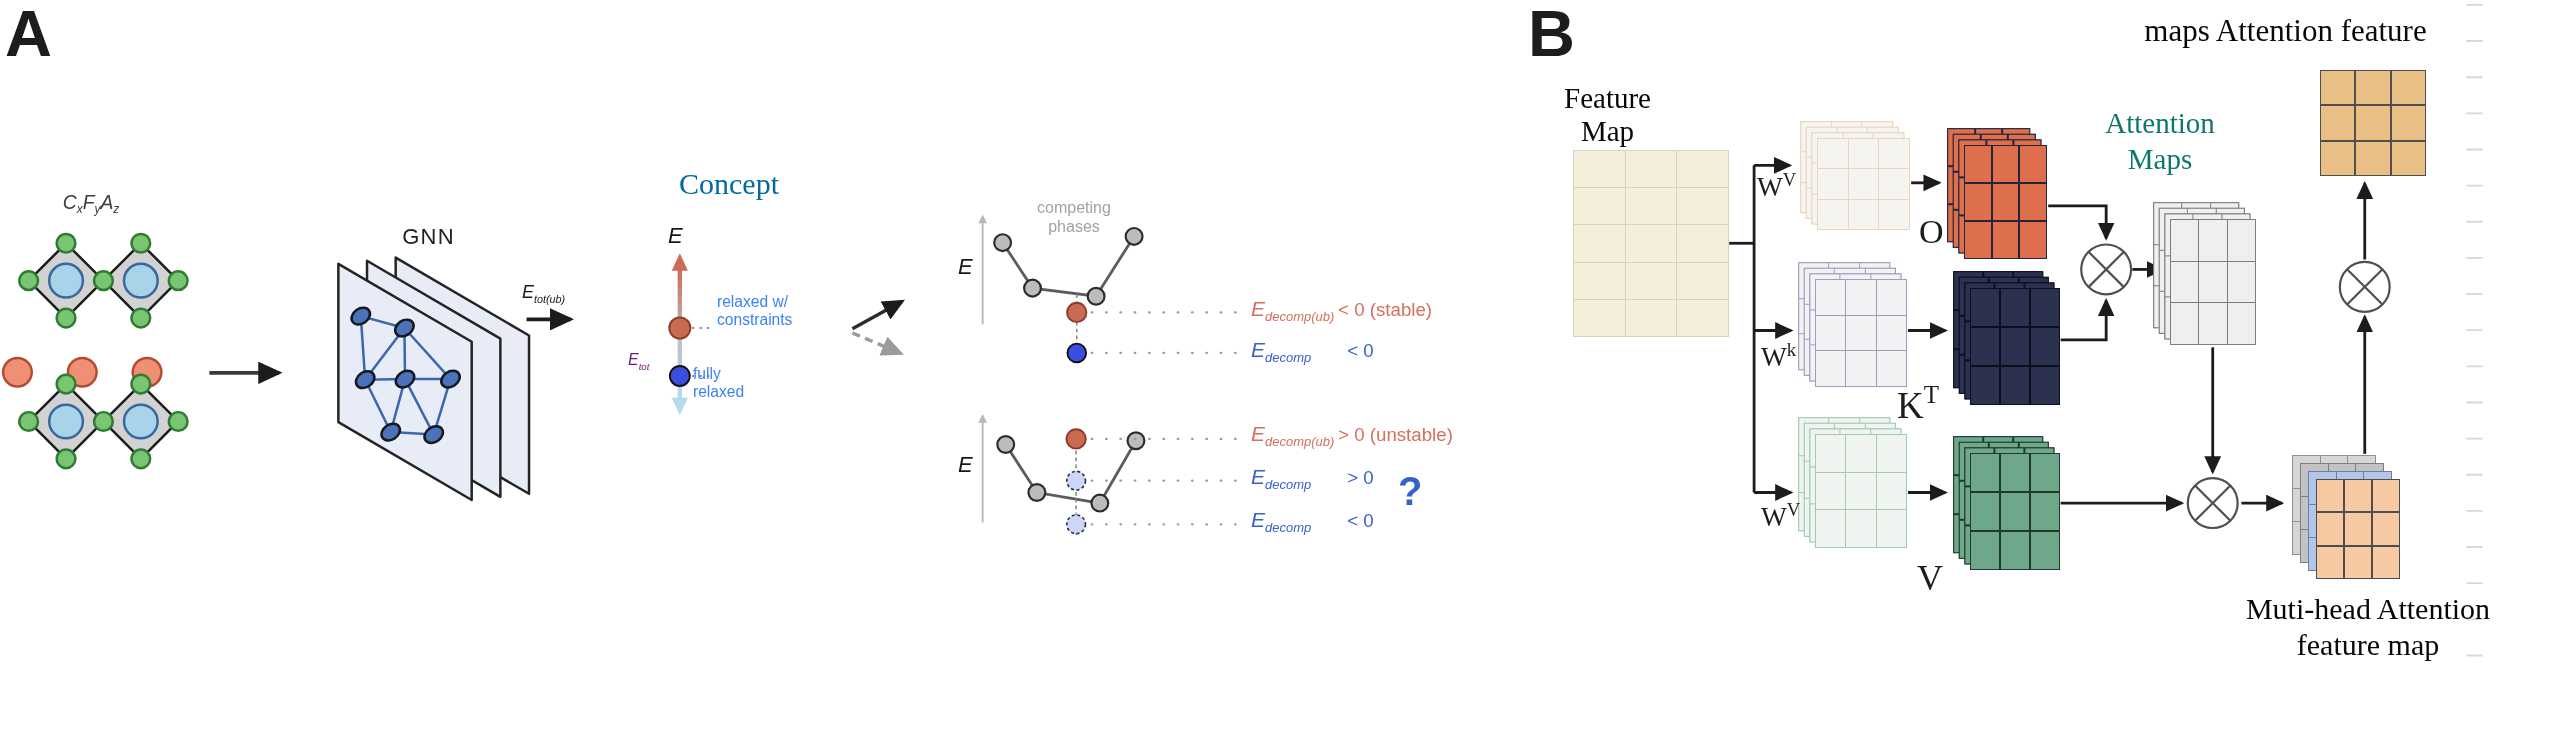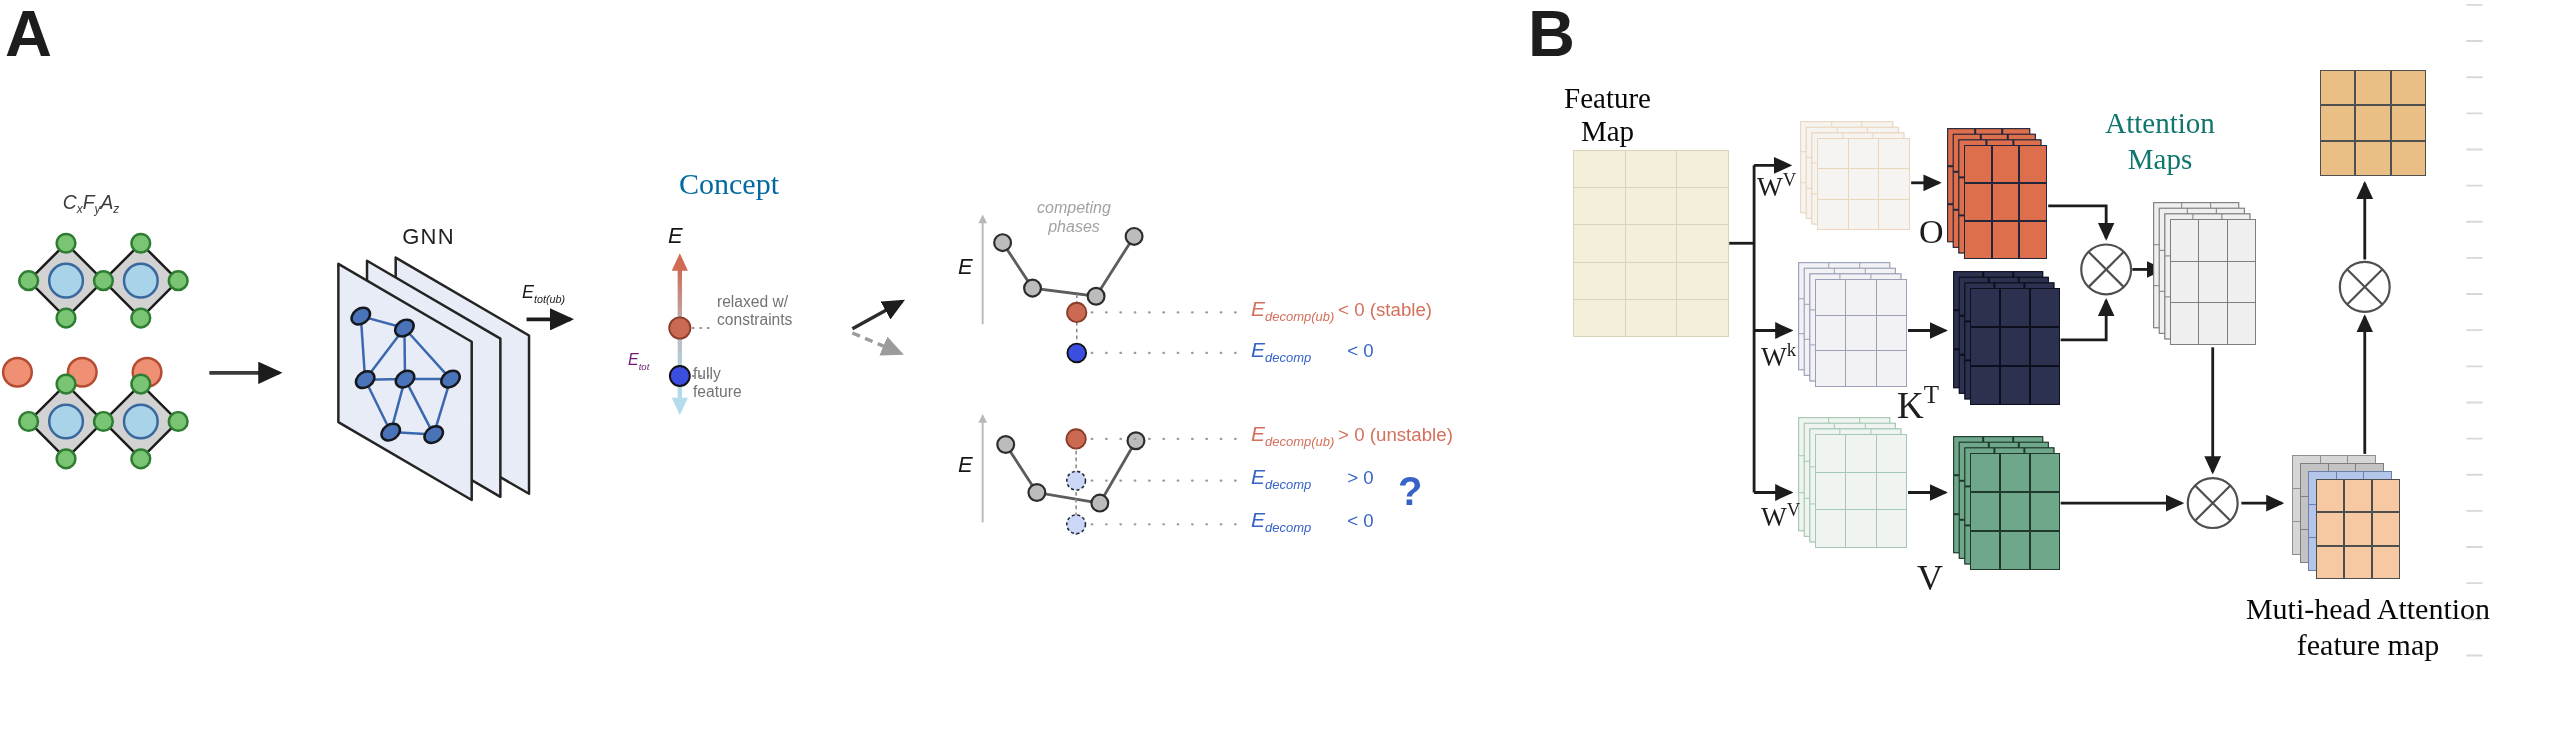--- a/index.html
+++ b/index.html
@@ -6,27 +6,27 @@
   #stage{position:relative;width:2576px;height:742px;background:#fff;overflow:hidden;
          font-family:"Liberation Sans","DejaVu Sans",sans-serif}
   #art{position:absolute;left:0;top:0}
   .txt{position:absolute;color:#1d1d1d;white-space:pre-line}
   .center{text-align:center}
   .serif{font-family:"Liberation Serif","DejaVu Serif",serif}
   .panel-label{font-size:65px;font-weight:700;letter-spacing:1.2px}
   .formula{font-style:italic;font-size:19.3px;color:#3c3c3c}
   .formula .fsub{font-size:0.62em;font-style:italic;vertical-align:-4.4px}
   .gnn{font-size:22px;color:#222;letter-spacing:1.2px}
-  .small-label{font-size:15.6px;line-height:18px;color:#737373}
+  .small-label{font-size:15.6px;line-height:18px;color:#3b82f6}
   .etot-gray{font-style:italic;font-size:16px;color:#701a75}
   .etot-gray .fsub,.ein .fsub{font-size:0.6em;vertical-align:-5px}
   .ein{font-style:italic;font-size:18px;color:#1d1d1d}
   .concept{font-size:30px;color:#0369a1}
   .eaxis{font-style:italic;font-size:22px;color:#161616}
-  .competing{font-style:italic;font-size:16px;line-height:19.3px;color:var(--text_gray)}
+  .competing{font-size:16px;line-height:19.3px;color:var(--text_gray)}
   .eq .eb{font-style:italic;font-size:21px}
   .eq .es{font-style:italic;font-size:13px;vertical-align:-5px}
   .eq .er{font-size:18.7px;margin-left:3.7px}
   .eq .gap{margin-left:36px}
   .red{color:var(--text_red)}
   .blue{color:var(--text_blue)}
   .qmark{font-size:40px;font-weight:700;color:var(--text_blue)}
   .b-serif-title{font-size:29px;color:#080808}
   .big-title{font-size:31px;color:#080808}
   .mh-title{font-size:30px;line-height:36px;color:#080808}
@@ -655,21 +655,21 @@
   <div class="txt ein" style="left:522px;top:282px"><span>E</span><span class="fsub">tot(ub)</span></div>
 
   <div class="txt serif concept center" style="left:653px;top:167px;width:152px">Concept</div>
 
   <div class="txt eaxis" style="left:668px;top:223px">E</div>
 
   <div class="txt small-label" style="left:717px;top:293px"><span>relaxed w/</span><br><span>constraints</span></div>
 
   <div class="txt etot-gray" style="left:628px;top:351px"><span>E</span><span class="fsub">tot</span></div>
 
-  <div class="txt small-label" style="left:693px;top:365px"><span>fully</span><br><span>feature</span></div>
+  <div class="txt small-label" style="left:693px;top:365px"><span>fully</span><br><span>relaxed</span></div>
 
   <div class="txt eaxis" style="left:958px;top:254px">E</div>
 
   <div class="txt competing center" style="left:1014px;top:198px;width:120px"><span>competing</span><br><span>phases</span></div>
 
   <div class="txt eq red" style="left:1251px;top:297px"><span class="eb">E</span><span class="es">decomp(ub)</span><span class="er">&lt; 0 (stable)</span></div>
 
   <div class="txt eq blue" style="left:1251px;top:338px"><span class="eb">E</span><span class="es">decomp</span><span class="er gap">&lt; 0</span></div>
 
   <div class="txt eaxis" style="left:958px;top:452px">E</div>
@@ -693,17 +693,18 @@
   <div class="txt serif wlab" style="left:1761px;top:499px"><span class="wb">W</span><span class="ws">V</span></div>
 
   <div class="txt serif olab" style="left:1919px;top:213px">O</div>
 
   <div class="txt serif ktlab" style="left:1897px;top:381px"><span class="kb">K</span><span class="ks">T</span></div>
 
   <div class="txt serif vlab" style="left:1917px;top:557px">V</div>
 
   <div class="txt serif attn-title center" style="left:2079px;top:105px;width:162px"><span>Attention</span><br><span>Maps</span></div>
 
+  <div class="txt serif big-title center" style="left:2136px;top:12.5px;width:299px">maps Attention feature</div>
 
   <div class="txt serif mh-title center" style="left:2203px;top:591px;width:330px"><span>Muti-head Attention</span><br><span>feature map</span></div>
 
 </div>
 
 
 </body></html>

